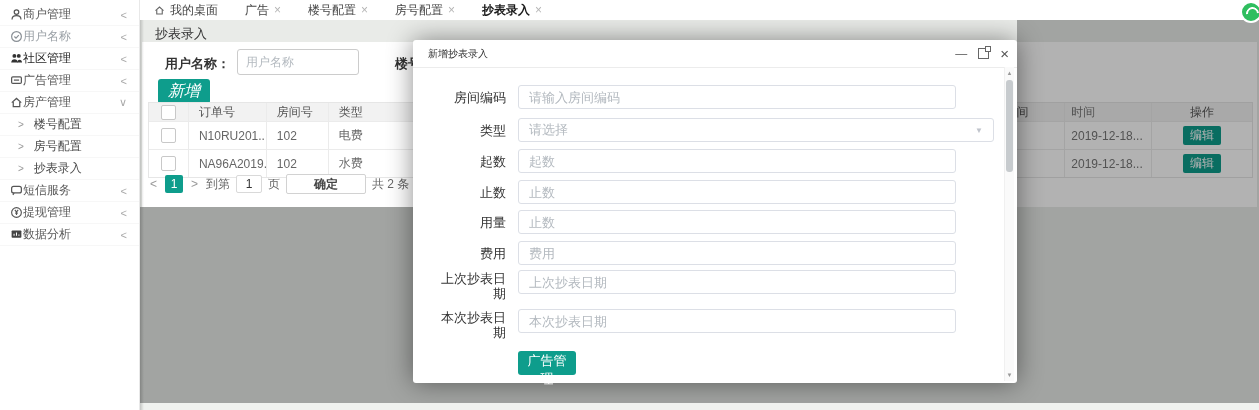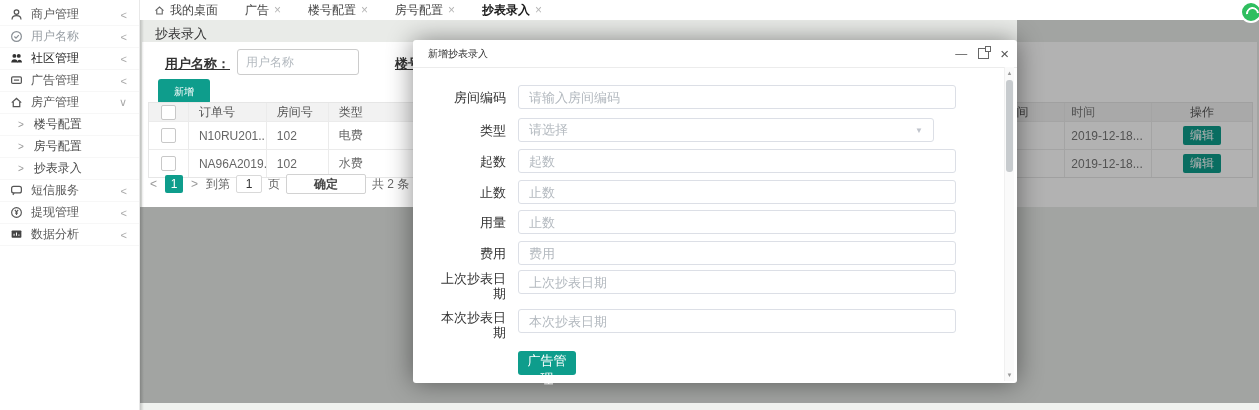--- a/index.html
+++ b/index.html
@@ -5,21 +5,21 @@
   html,body{margin:0;padding:0;}
   body{width:1259px;height:410px;position:relative;overflow:hidden;background:#fff;
        font-family:"Liberation Sans","DejaVu Sans",sans-serif;}
 
   
   #sidebar{position:absolute;left:0;top:0;width:140px;height:410px;background:#fff;
            border-right:1px solid #e8e8e8;box-sizing:border-box;padding-top:4px;z-index:6;}
   .sd-item{display:flex;align-items:center;height:21px;padding:0 6px 0 9px;font-size:12px;
            color:#595959;border-bottom:1px solid #f7f7f7;cursor:pointer;}
   .sd-ico{width:14px;height:14px;display:flex;align-items:center;justify-content:center;}
-  .sd-label{margin-left:8px;white-space:nowrap;}
+  .sd-label{white-space:nowrap;}
   .sd-chev{margin-left:auto;color:#aaa;font-size:11px;padding-right:6px;}
   .sd-item.muted{color:#9aa0a6;}
   .sd-item.strong{color:#262626;}
   .sd-sub{display:flex;align-items:center;height:21px;font-size:12px;color:#4a4a4a;
           padding-left:18px;border-bottom:1px solid #f7f7f7;cursor:pointer;}
   .sd-submark{color:#999;font-size:10px;margin-right:10px;}
 
   
   #tabbar{position:absolute;left:140px;top:0;width:1119px;height:20px;background:#fff;
           display:flex;align-items:center;padding-left:14px;box-sizing:border-box;gap:27px;
@@ -36,27 +36,27 @@
        transform:rotate(40deg);}
 
   
   #content{position:absolute;left:140px;top:20px;width:1119px;height:390px;
            background:#e9ebe8;overflow:hidden;z-index:1;}
   #left-shade{position:absolute;left:0;top:0;width:4px;height:390px;z-index:5;
            background:linear-gradient(to right,rgba(0,0,0,0.18),rgba(0,0,0,0));}
   #page-title{position:absolute;left:15px;top:5px;font-size:13px;color:#333;z-index:1;}
 
   #card{position:absolute;left:2px;top:22px;width:1115px;height:165px;background:#fff;z-index:1;}
-  .flt-label{position:absolute;top:13px;font-size:13px;font-weight:bold;color:#333;white-space:nowrap;text-decoration:underline;}
+  .flt-label{position:absolute;top:13px;font-size:13px;font-weight:bold;color:#333;white-space:nowrap;}
   #flt-user-label{left:23px;} #bld-label{left:253px;}
   #flt-input{position:absolute;left:95px;top:7px;width:122px;height:26px;box-sizing:border-box;
              border:1px solid #ccc;border-radius:3px;padding:0 8px;font-size:12px;color:#333;}
   input::placeholder{color:#b3b9bf;}
   #add-btn{position:absolute;left:16px;top:37px;width:52px;height:25px;border:none;border-radius:3px;
-           color:#fff;font-size:10px;cursor:pointer;}
+           color:#fff;font-size:16px;cursor:pointer;font-style:italic;}
 
   
   #tbl{position:absolute;left:6px;top:60px;width:1105px;border:1px solid #e6e6e6;
        box-sizing:border-box;font-size:12px;color:#666;background:#fff;}
   .tr{display:flex;height:27px;align-items:stretch;border-top:1px solid #ebebeb;background:#fff;}
   .tr.head{height:18px;background:#f2f2f2;border-top:none;color:#555;}
   .td{box-sizing:border-box;display:flex;align-items:center;padding-left:10px;
       border-right:1px solid #ebebeb;overflow:hidden;white-space:nowrap;}
   .td:last-child{border-right:none;}
   .c-cb{width:40px;justify-content:center;padding:0;}
@@ -95,21 +95,21 @@
   #m-icons{position:absolute;right:8px;top:0;height:27px;display:flex;align-items:center;gap:11px;color:#666;}
   #m-min{font-size:12px;line-height:1;cursor:pointer;}
   #m-max{width:9px;height:9px;border:1px solid #666;cursor:pointer;position:relative;}
   #m-max:after{content:"";position:absolute;right:-3px;top:-3px;width:4px;height:4px;background:#fff;border:1px solid #666;}
   #m-close{font-size:15px;line-height:1;cursor:pointer;color:#555;}
   .m-label{position:absolute;left:15px;width:78px;text-align:right;font-size:13px;font-weight:normal;
            color:#333;line-height:15px;}
   .m-label.two{left:25px;width:68px;}
   .m-input{position:absolute;left:105px;width:438px;height:24px;box-sizing:border-box;
            border:1px solid #dcdfe6;border-radius:3px;padding:0 10px;font-size:13px;color:#333;background:#fff;}
-  .m-select{position:absolute;left:105px;width:416px;height:24px;box-sizing:border-box;
+  .m-select{position:absolute;left:105px;width:476px;height:24px;box-sizing:border-box;
            border:1px solid #dcdfe6;border-radius:3px;padding:0 10px;font-size:13px;color:#b3b9bf;
            display:flex;align-items:center;cursor:pointer;}
   .m-caret{position:absolute;right:10px;font-size:8px;color:#c0c4cc;}
   #m-submit{position:absolute;left:105px;top:311px;width:58px;height:24px;border:none;border-radius:3px;
             color:#fff;font-size:13px;cursor:pointer;}
   #m-scroll{position:absolute;right:3px;top:27px;width:9px;bottom:2px;background:#fafafa;
             border-left:1px solid #f0f0f0;}
   .sc-arrow{position:absolute;left:0;width:9px;font-size:6px;color:#999;text-align:center;cursor:pointer;}
   #sc-up{top:3px;} #sc-down{bottom:3px;}
   #sc-thumb{position:absolute;left:1px;top:13px;width:7px;height:92px;background:#c7cbce;border-radius:3px;cursor:pointer;}

